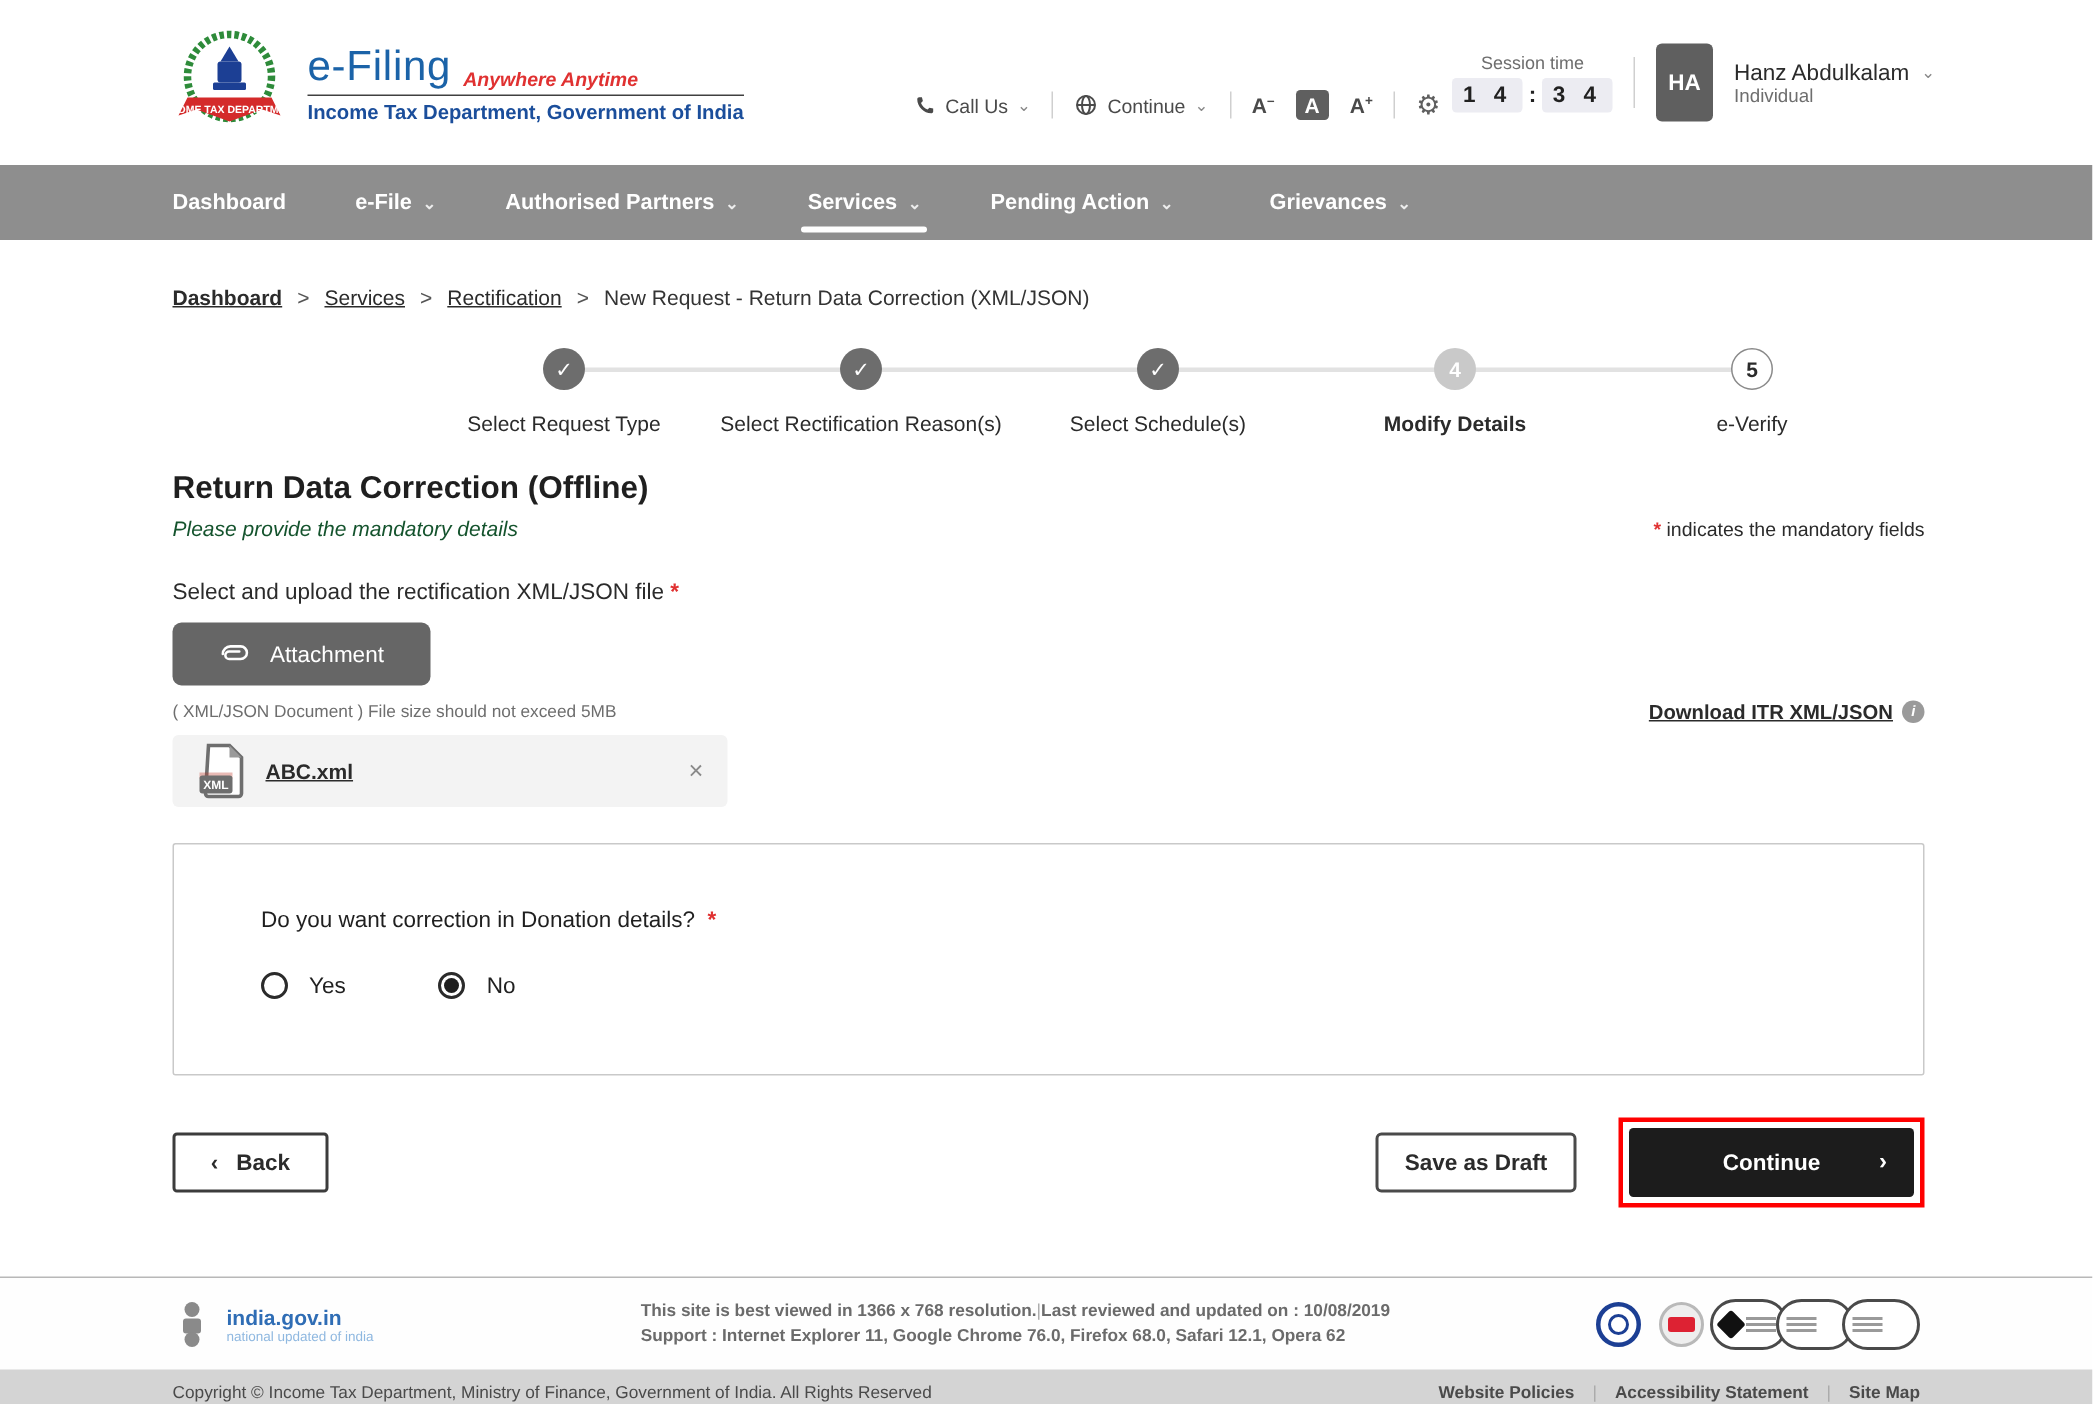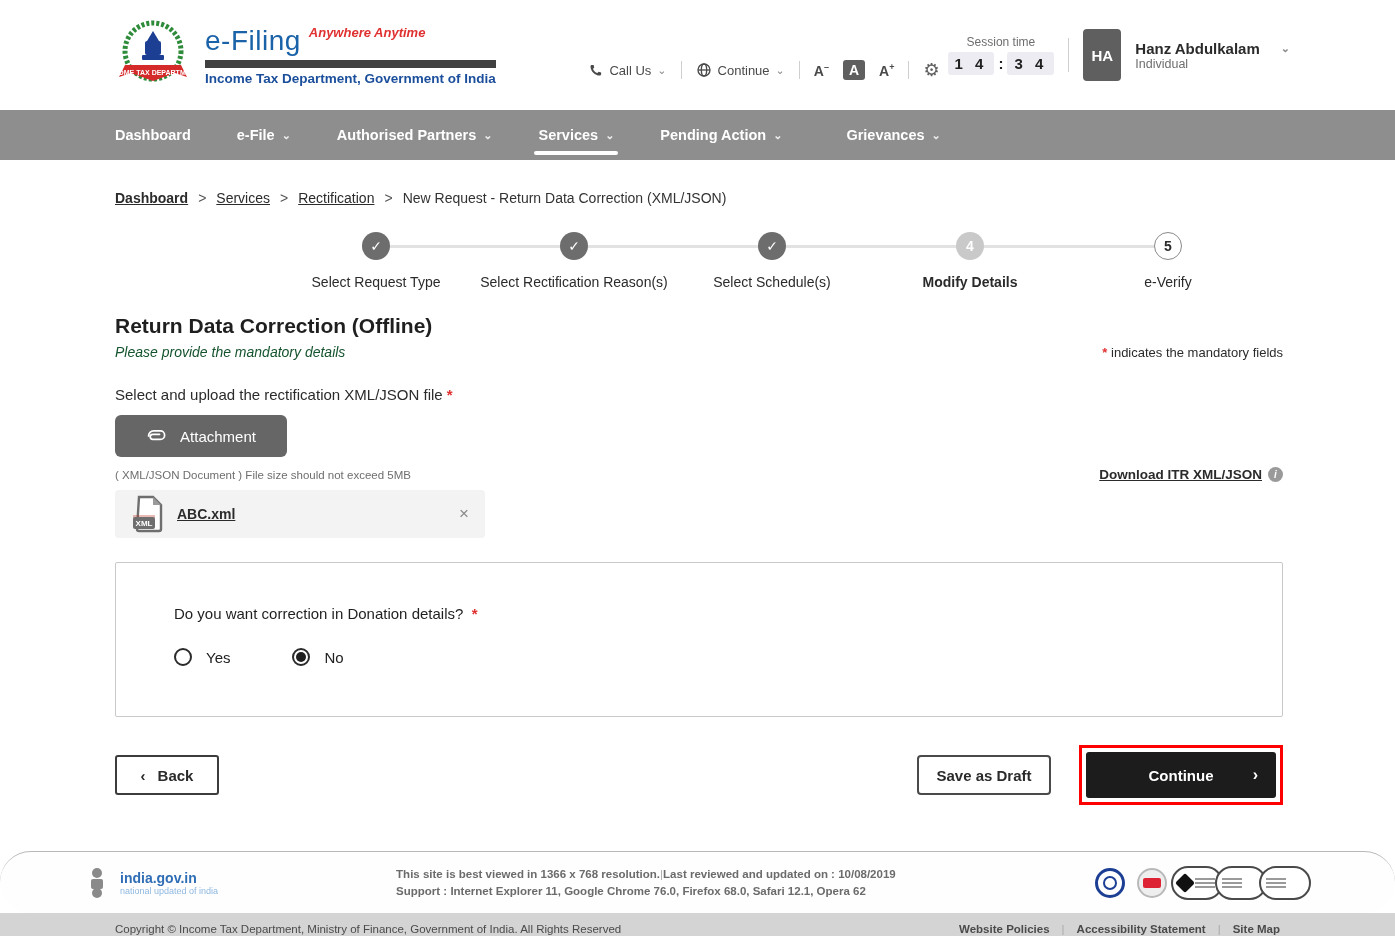--- a/index.html
+++ b/index.html
@@ -5,21 +5,21 @@
   * { margin:0; padding:0; box-sizing:border-box; }
   html,body { width:1395px; height:936px; background:#fff; overflow:hidden;
     font-family:"Liberation Sans", sans-serif; color:#212121; }
 
   
   .header { height:110px; display:flex; justify-content:space-between;
     align-items:center; padding:0 105px 0 115px; background:#fff; }
   .brand { display:flex; align-items:center; gap:14px; }
   .brand-emblem { width:76px; height:76px; }
   .brand-text { display:flex; flex-direction:column; }
-  .brand-line1 { display:flex; align-items:flex-start; gap:8px; border-bottom:8px solid #404040; padding-bottom:3px; }
+  .brand-line1 { display:flex; align-items:flex-end; gap:8px; border-bottom:1px solid #404040; padding-bottom:3px; }
   .brand-title { font-size:28px; color:#1b63a8; font-weight:400; letter-spacing:0.5px; }
   .brand-tagline { font-size:13px; color:#e03131; font-style:italic; font-weight:700; }
   .brand-sub { font-size:13.5px; color:#1b4e9b; font-weight:700; margin-top:3px; }
 
   .header-right { display:flex; flex-direction:row; align-items:flex-end; gap:8px; }
   .topbar { display:flex; align-items:center; gap:14px; font-size:13px; color:#4a4a4a; }
   .topbar .item { display:flex; align-items:center; gap:6px; cursor:pointer; }
   .vsep { width:1px; height:18px; background:#cfcfcf; }
   .chev { font-size:11px; color:#8a8a8a; }
   .font-btn { font-size:14px; font-weight:700; color:#4a4a4a; cursor:pointer; }
@@ -28,21 +28,21 @@
   .gear { font-size:18px; color:#5f5f5f; cursor:pointer; }
 
   .userbar { display:flex; align-items:center; gap:14px; }
   .session { display:flex; flex-direction:column; align-items:center; }
   .session-label { font-size:12px; color:#6e6e6e; margin-bottom:3px; }
   .session-time { display:flex; align-items:center; gap:4px; font-size:15px; font-weight:700; }
   .time-box { background:#ececf2; border-radius:3px; padding:3px 7px; letter-spacing:4px; }
   .avatar { width:38px; height:52px; background:#5f5f5f; color:#fff; border-radius:4px;
     display:flex; align-items:center; justify-content:center; font-weight:700; font-size:15px; }
   .user-meta { display:flex; flex-direction:column; }
-  .user-name { font-size:15px; font-weight:700; color:#2b2b2b; display:flex; gap:21px; align-items:center; cursor:pointer; }
+  .user-name { font-size:15px; font-weight:400; color:#2b2b2b; display:flex; gap:8px; align-items:center; cursor:pointer; }
   .user-role { font-size:12.5px; color:#6e6e6e; }
 
   
   .nav { height:50px; background:#8e8e8e; display:flex; align-items:stretch;
     padding-left:115px; gap:46px; }
   .nav-item { display:flex; align-items:center; gap:7px; color:#fff; font-size:14.5px;
     font-weight:700; cursor:pointer; position:relative; }
   .nav-item .chev { color:#eee; }
   .nav-item.active::after { content:""; position:absolute; bottom:5px; left:-4px; right:-4px;
     height:4px; background:#fff; border-radius:3px; }
@@ -107,21 +107,21 @@
   .btn-draft { width:134px; height:40px; background:#fff; border:2px solid #4a4a4a; border-radius:4px;
     font-size:15px; font-weight:700; color:#2b2b2b; cursor:pointer; font-family:inherit; }
   .highlight-box { border:3px solid #f00; padding:4px; }
   .btn-continue { width:190px; height:46px; background:#1c1c1c; border:none; border-radius:3px;
     color:#fff; font-size:15px; font-weight:700; display:flex; align-items:center;
     justify-content:center; cursor:pointer; font-family:inherit; position:relative; }
   .btn-continue .chev-r { position:absolute; right:18px; font-size:16px; }
 
   
   .footer { margin-top:46px; border-top:1px solid #b8b8b8; height:62px; display:flex;
-    align-items:center; padding:0 84px; background:#fefefe;border-radius:31px; }
+    align-items:center; padding:0 115px; background:#fefefe; }
   .portal { display:flex; align-items:center; gap:10px; }
   .portal-emblem { width:26px; height:34px; }
   .portal-text { display:flex; flex-direction:column; }
   .portal-name { font-size:14px; font-weight:700; color:#2f6db5; }
   .portal-tag { font-size:9px; color:#8fb8e0; }
   .foot-mid { margin-left:178px; display:flex; flex-direction:column; gap:5px;
     font-size:11.5px; font-weight:700; color:#6b6b6b; }
   .foot-line { display:flex; gap:0; align-items:center; }
   .foot-sep { color:#aaa; font-weight:400; }
   .foot-badges { margin-left:auto; display:flex; align-items:center; gap:12px; }

